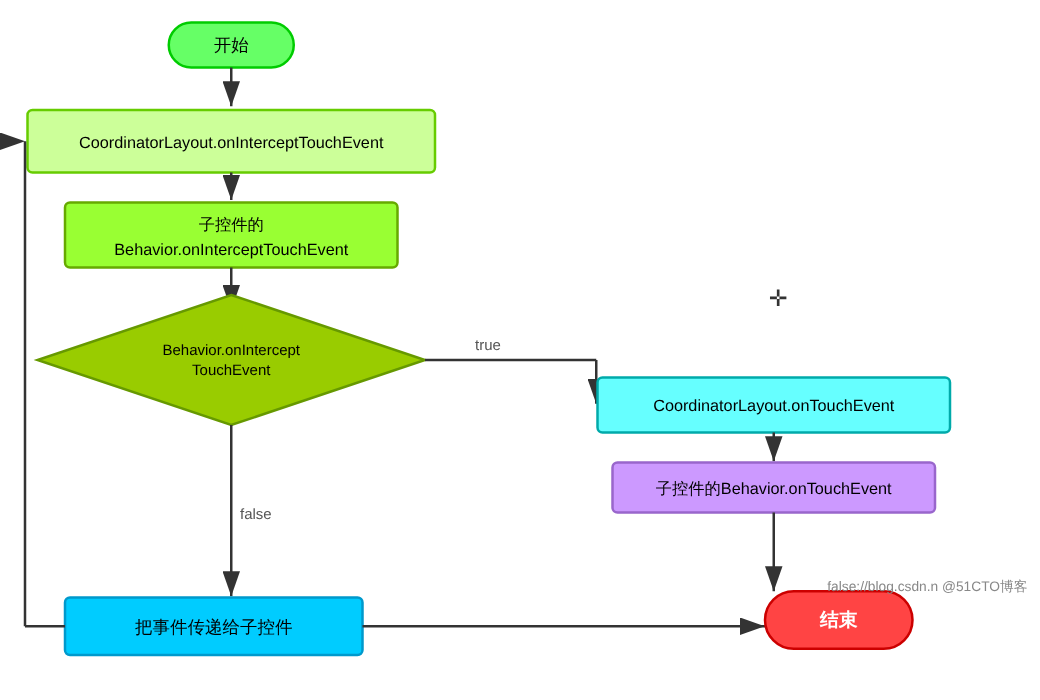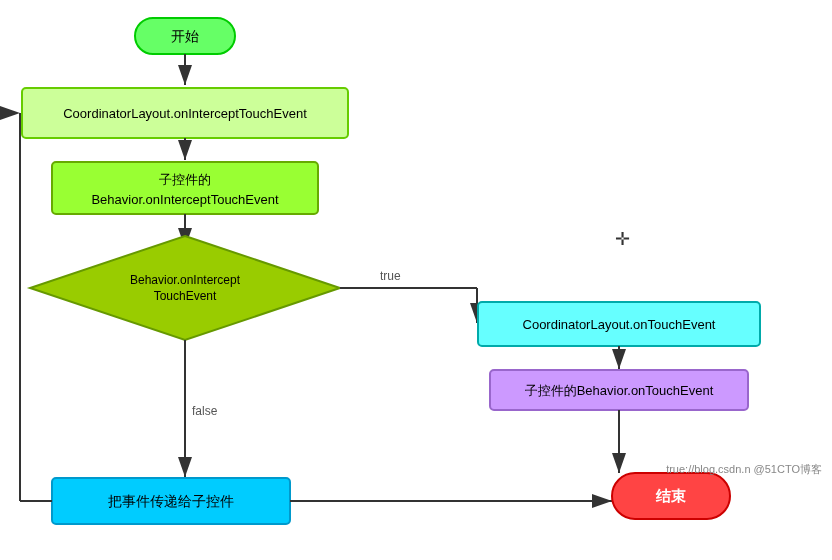--- a/index.html
+++ b/index.html
@@ -91,14 +91,14 @@
     <line x1="20" y1="113" x2="20" y2="113" stroke="#333" stroke-width="2" marker-end="url(#arrowhead)"></line>
 
     <line x1="290" y1="501" x2="612" y2="501" stroke="#333" stroke-width="2" marker-end="url(#arrowhead)"></line>
 
     <rect x="612" y="473" width="118" height="46" rx="23" fill="#ff4444" stroke="#cc0000" stroke-width="2"></rect>
     <text x="671" y="501" text-anchor="middle" font-size="15" fill="#fff" font-weight="bold">结束</text>
 
     <text x="615" y="245" font-size="18" fill="#333">✛</text>
   </svg>
 
-  <div class="watermark">true://blog.csdn.n @51CTO博客</div>
+  <div class="watermark">false://blog.csdn.n @51CTO博客</div>
 </div>
 
 </body></html>

